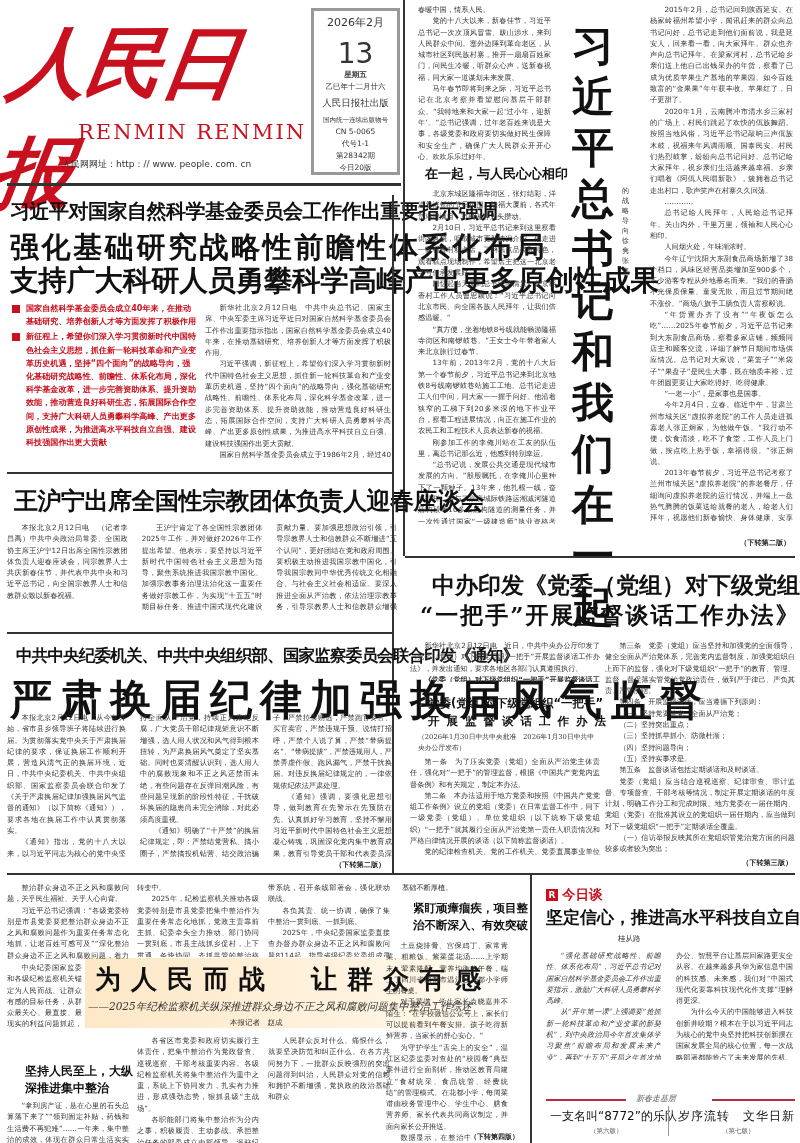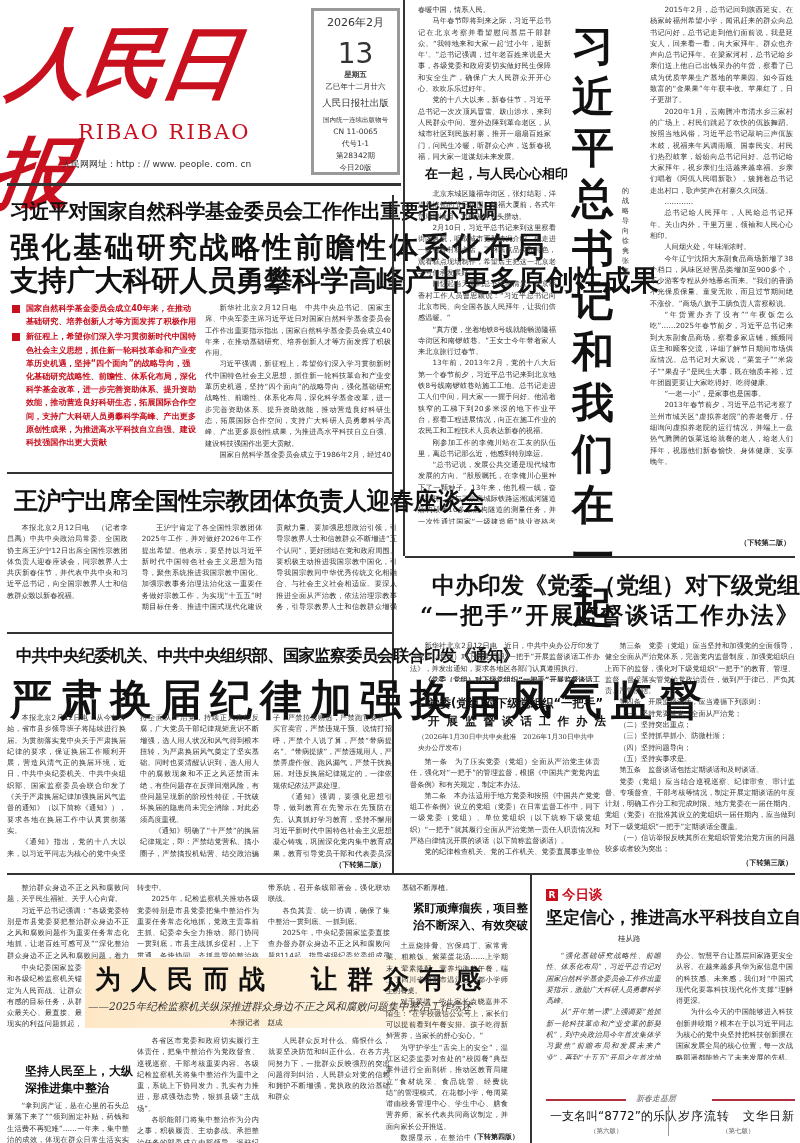--- a/index.html
+++ b/index.html
@@ -29,31 +29,31 @@
 .vert-title{left:568px;top:20px;width:50px;font-size:42px;font-weight:bold;line-height:51px;text-align:center;color:#111}
 .vert-by{left:600px;top:186px;width:10px;font-size:7px;line-height:10px;color:#333}
 .subhead{font-size:14.5px;font-weight:bold;color:#111;white-space:nowrap}
 .red-title{font-size:13.5px;font-weight:bold;color:#c8101e}
 .banner{left:85px;top:958px;width:430px;height:70px;background:linear-gradient(90deg,#fde7c6,#fff6e6 80%,#fff);}
 </style>
 </head>
 <body>
 
 <div class="abs logo">人民日报</div>
-<div class="abs logo-en">RIBAO RIBAO</div>
+<div class="abs logo-en">RENMIN RENMIN</div>
 <div class="abs url">人民网网址：http：// www. people. com. cn</div>
 
 <div class="abs datebox">
   <div class="ym">2026年2月</div>
   <div class="day">13</div>
   <div class="s" style="font-weight:bold">星期五</div>
   <div class="s">乙巳年十二月廿六</div>
   <div class="pub">人民日报社出版</div>
   <div class="s" style="font-size:6.5px">国内统一连续出版物号</div>
-  <div class="s">CN 11-0065</div>
+  <div class="s">CN 5-0065</div>
   <div class="s">代号1-1</div>
   <div class="s">第28342期</div>
   <div class="s">今日20版</div>
 </div>
 
 <div class="hline" style="left:7px;top:183px;width:394px;height:3px"></div>
 
 <div class="abs h-pre">习近平对国家自然科学基金委员会工作作出重要指示强调</div>
 <div class="abs h-main" style="top:228px">强化基础研究战略性前瞻性体系化布局</div>
 <div class="abs h-main h-main2" style="top:262px;font-size:28.5px">支持广大科研人员勇攀科学高峰产出更多原创性成果</div>
@@ -67,22 +67,22 @@
   <p>新华社北京2月12日电　中共中央总书记、国家主席、中央军委主席习近平近日对国家自然科学基金委员会工作作出重要指示指出，国家自然科学基金委员会成立40年来，在推动基础研究、培养创新人才等方面发挥了积极作用。</p>
   <p>习近平强调，新征程上，希望你们深入学习贯彻新时代中国特色社会主义思想，抓住新一轮科技革命和产业变革历史机遇，坚持“四个面向”的战略导向，强化基础研究战略性、前瞻性、体系化布局，深化科学基金改革，进一步完善资助体系、提升资助效能，推动营造良好科研生态，拓展国际合作空间，支持广大科研人员勇攀科学高峰、产出更多原创性成果，为推进高水平科技自立自强、建设科技强国作出更大贡献。</p>
   <p>国家自然科学基金委员会成立于1986年2月，经过40年发展，已成为国家资助广大科研人员开展基础研究的重要渠道。</p>
 </div>
 
 <div class="hline" style="left:7px;top:472px;width:385px;height:1.5px"></div>
 <div class="vline" style="left:392px;top:195px;height:278px"></div>
 
 <div class="abs body-text" style="left:418px;top:4px;width:133px;height:157px">
   <p style="text-indent:0">春暖中国，情系人民。</p>
+  <p>党的十八大以来，新春佳节，习近平总书记一次次顶风冒雪、跋山涉水，来到人民群众中间。塞外边陲到革命老区，从城市社区到民族村寨，推开一扇扇百姓家门，问民生冷暖，听群众心声，送新春祝福，同大家一道谋划未来发展。</p>
   <p>马年春节即将到来之际，习近平总书记在北京考察并看望慰问基层干部群众。“我特地来和大家一起‘过小年，迎新年’。”总书记强调，过年老百姓来说是大事，各级党委和政府要切实做好民生保障和安全生产，确保广大人民群众开开心心、欢欢乐乐过好年。</p>
-  <p>党的十八大以来，新春佳节，习近平总书记一次次顶风冒雪、跋山涉水，来到人民群众中间。塞外边陲到革命老区，从城市社区到民族村寨，推开一扇扇百姓家门，问民生冷暖，听群众心声，送新春祝福，同大家一道谋划未来发展。</p>
 
 </div>
 <div class="abs subhead" style="left:425px;top:165px;font-size:13px">在一起，与人民心心相印</div>
 <div class="abs body-text" style="left:418px;top:188px;width:138px;height:336px">
   <p>北京东城区隆福寺街区，张灯结彩，洋溢着浓郁的节日氛围。隆福大厦前，各式年货琳琅满目，市民游客人头攒动。</p>
   <p>2月10日，习近平总书记来到这里察看街区风貌，听取城市更新情况介绍。他走进一家稻香村糕点店，了解糕点品类和特色，观看糕点现场制作，希望店主把这一北京老字号传承发展好。</p>
   <p>回忆起当天见到总书记的情景，北京稻香村工作人员曹思颖说：“习近平总书记向北京市民、向全国各族人民拜年，让我们倍感温暖。”</p>
   <p>“真方便，坐着地铁8号线就能畅游隆福寺街区和南锣鼓巷。”王女士今年带着家人来北京旅行过春节。</p>
   <p>13年前，2013年2月，党的十八大后第一个春节前夕，习近平总书记来到北京地铁8号线南锣鼓巷站施工工地。总书记走进工人们中间，同大家一一握手问好。他沿着狭窄的工梯下到20多米深的地下作业平台，察看工程进展情况，向正在施工作业的农民工和工程技术人员表达新春的祝福。</p>
   <p>刚参加工作的李俺川站在工友的队伍里，离总书记那么近，他感到特别幸运。</p>
@@ -108,20 +108,21 @@
 
 <div class="abs body-text" style="left:650px;top:4px;width:143px;height:520px">
   <p>2015年2月，总书记回到陕西延安。在杨家岭福州希望小学，闻讯赶来的群众向总书记问好，总书记走到他们面前说，我是延安人，回来看一看，向大家拜年。群众也齐声向总书记拜年。在梁家河村，总书记给乡亲们送上他自己出钱采办的年货，察看了已成为优质苹果生产基地的苹果园。如今百姓致富的“金果果”年年获丰收。苹果红了，日子更甜了。</p>
   <p>2020年1月，云南腾冲市清水乡三家村的广场上，村民们跳起了欢快的佤族舞蹈。按照当地风俗，习近平总书记敲响三声佤族木鼓，祝福来年风调雨顺、国泰民安。村民们热烈鼓掌，纷纷向总书记问好。总书记给大家拜年，祝乡亲们生活越来越幸福。乡亲们唱着《阿佤人民唱新歌》，簇拥着总书记走出村口，歌声笑声在村寨久久回荡。</p>
   <p>…………</p>
   <p>总书记给人民拜年，人民给总书记拜年。关山内外，千里万里，领袖和人民心心相印。</p>
   <p>人间烟火处，年味渐浓时。</p>
   <p>今年辽宁沈阳大东副食品商场新增了38个档口，风味区经营品类增加至900多个，不少游客专程从外地慕名而来。“我们的香肠不光保质保量、童叟无欺，而且过节期间绝不涨价。”商场八旗手工肠负责人富察毅说。</p>
   <p>“年货置办齐了没有”“年夜饭怎么吃”……2025年春节前夕，习近平总书记来到大东副食品商场，察看多家店铺，频频同店主和顾客交流，详细了解节日期间市场供应情况。总书记对大家说，“菜篮子”“米袋子”“果盘子”是民生大事，既在物质丰裕，过年团圆更要让大家吃得好、吃得健康。</p>
   <p>“一老一小”，是家事也是国事。</p>
+  <p>今年2月4日，立春。临近中午，甘肃兰州市城关区“虚拟养老院”的工作人员走进孤寡老人张正炯家，为他做午饭。“我行动不便，饮食清淡，吃不了食堂，工作人员上门做，按点吃上热乎饭，幸福得很。”张正炯说。</p>
   <p>2013年春节前夕，习近平总书记考察了兰州市城关区“虚拟养老院”的养老餐厅，仔细询问虚拟养老院的运行情况，并端上一盘热气腾腾的饭菜送给就餐的老人，给老人们拜年，祝愿他们新春愉快、身体健康、安享晚年。</p>
 
 </div>
 <div class="abs" style="left:740px;top:538px;font-size:7.2px;font-weight:bold">（下转第二版）</div>
 
 <div class="hline" style="left:405px;top:556px;width:390px;height:1.5px"></div>
 <div class="vline" style="left:403px;top:0px;height:556px"></div>
 
 <div class="abs serif" style="left:14px;top:485px;font-size:24px;font-weight:bold;white-space:nowrap;color:#111;letter-spacing:-0.5px">王沪宁出席全国性宗教团体负责人迎春座谈会</div>
 <div class="abs body-text" style="left:7px;top:522px;width:390px;height:98px;column-count:3;column-gap:14px">

